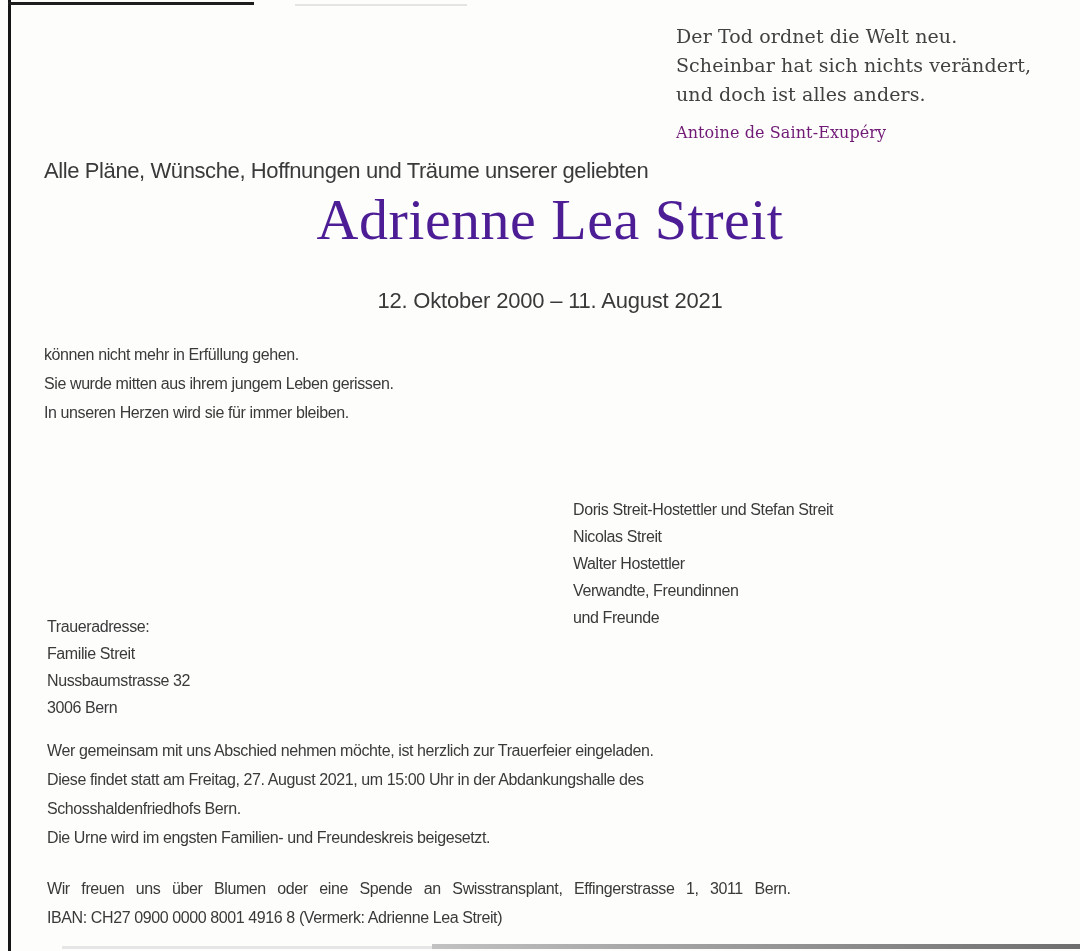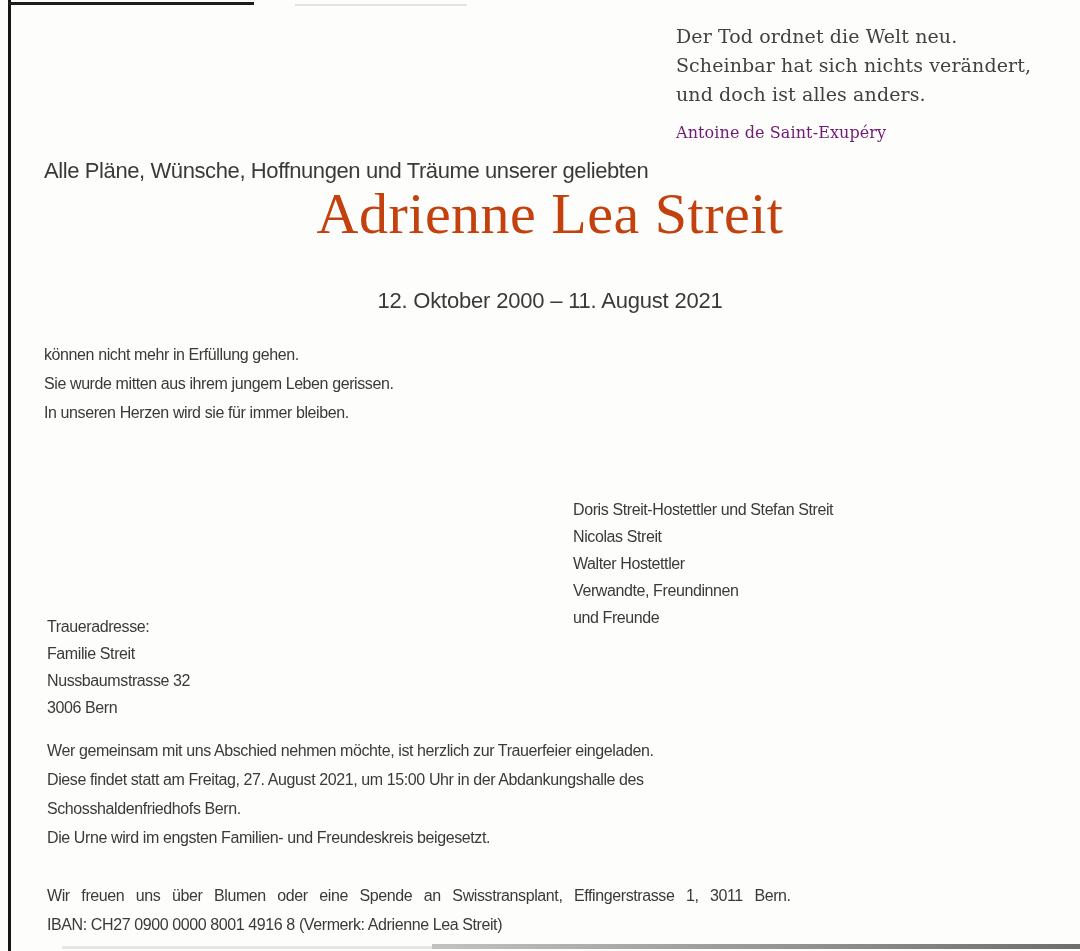--- a/index.html
+++ b/index.html
@@ -52,27 +52,27 @@
   .intro {
     position: absolute;
     left: 44px;
     top: 158px;
     font-size: 22px;
   }
 
   .title {
     position: absolute;
     left: 44px;
-    top: 180px;
+    top: 186px;
     width: 1012px;
     text-align: center;
     font-family: "Liberation Serif", "DejaVu Serif", serif;
     font-size: 58px;
     letter-spacing: 0.5px;
-    color: #c2410c;
+    color: #4c1d95;
   }
 
   .dates {
     position: absolute;
     left: 44px;
     top: 288px;
     width: 1012px;
     text-align: center;
     font-size: 22px;
     letter-spacing: -0.2px;
@@ -107,21 +107,21 @@
     line-height: 29px;
   }
 
   .donation {
     position: absolute;
     left: 47px;
     top: 874px;
     width: 1010px;
     line-height: 29px;
   }
-  .donation-line1 { word-spacing: 7.5px; margin-top: 7px; }
+  .donation-line1 { word-spacing: 7.5px; }
 </style>
 </head>
 <body>
 
 <div class="frame frame-left"></div>
 <div class="frame frame-top-dark"></div>
 <div class="frame frame-top-faint"></div>
 <div class="frame frame-bottom-faint"></div>
 <div class="frame frame-bottom-dark"></div>
 

